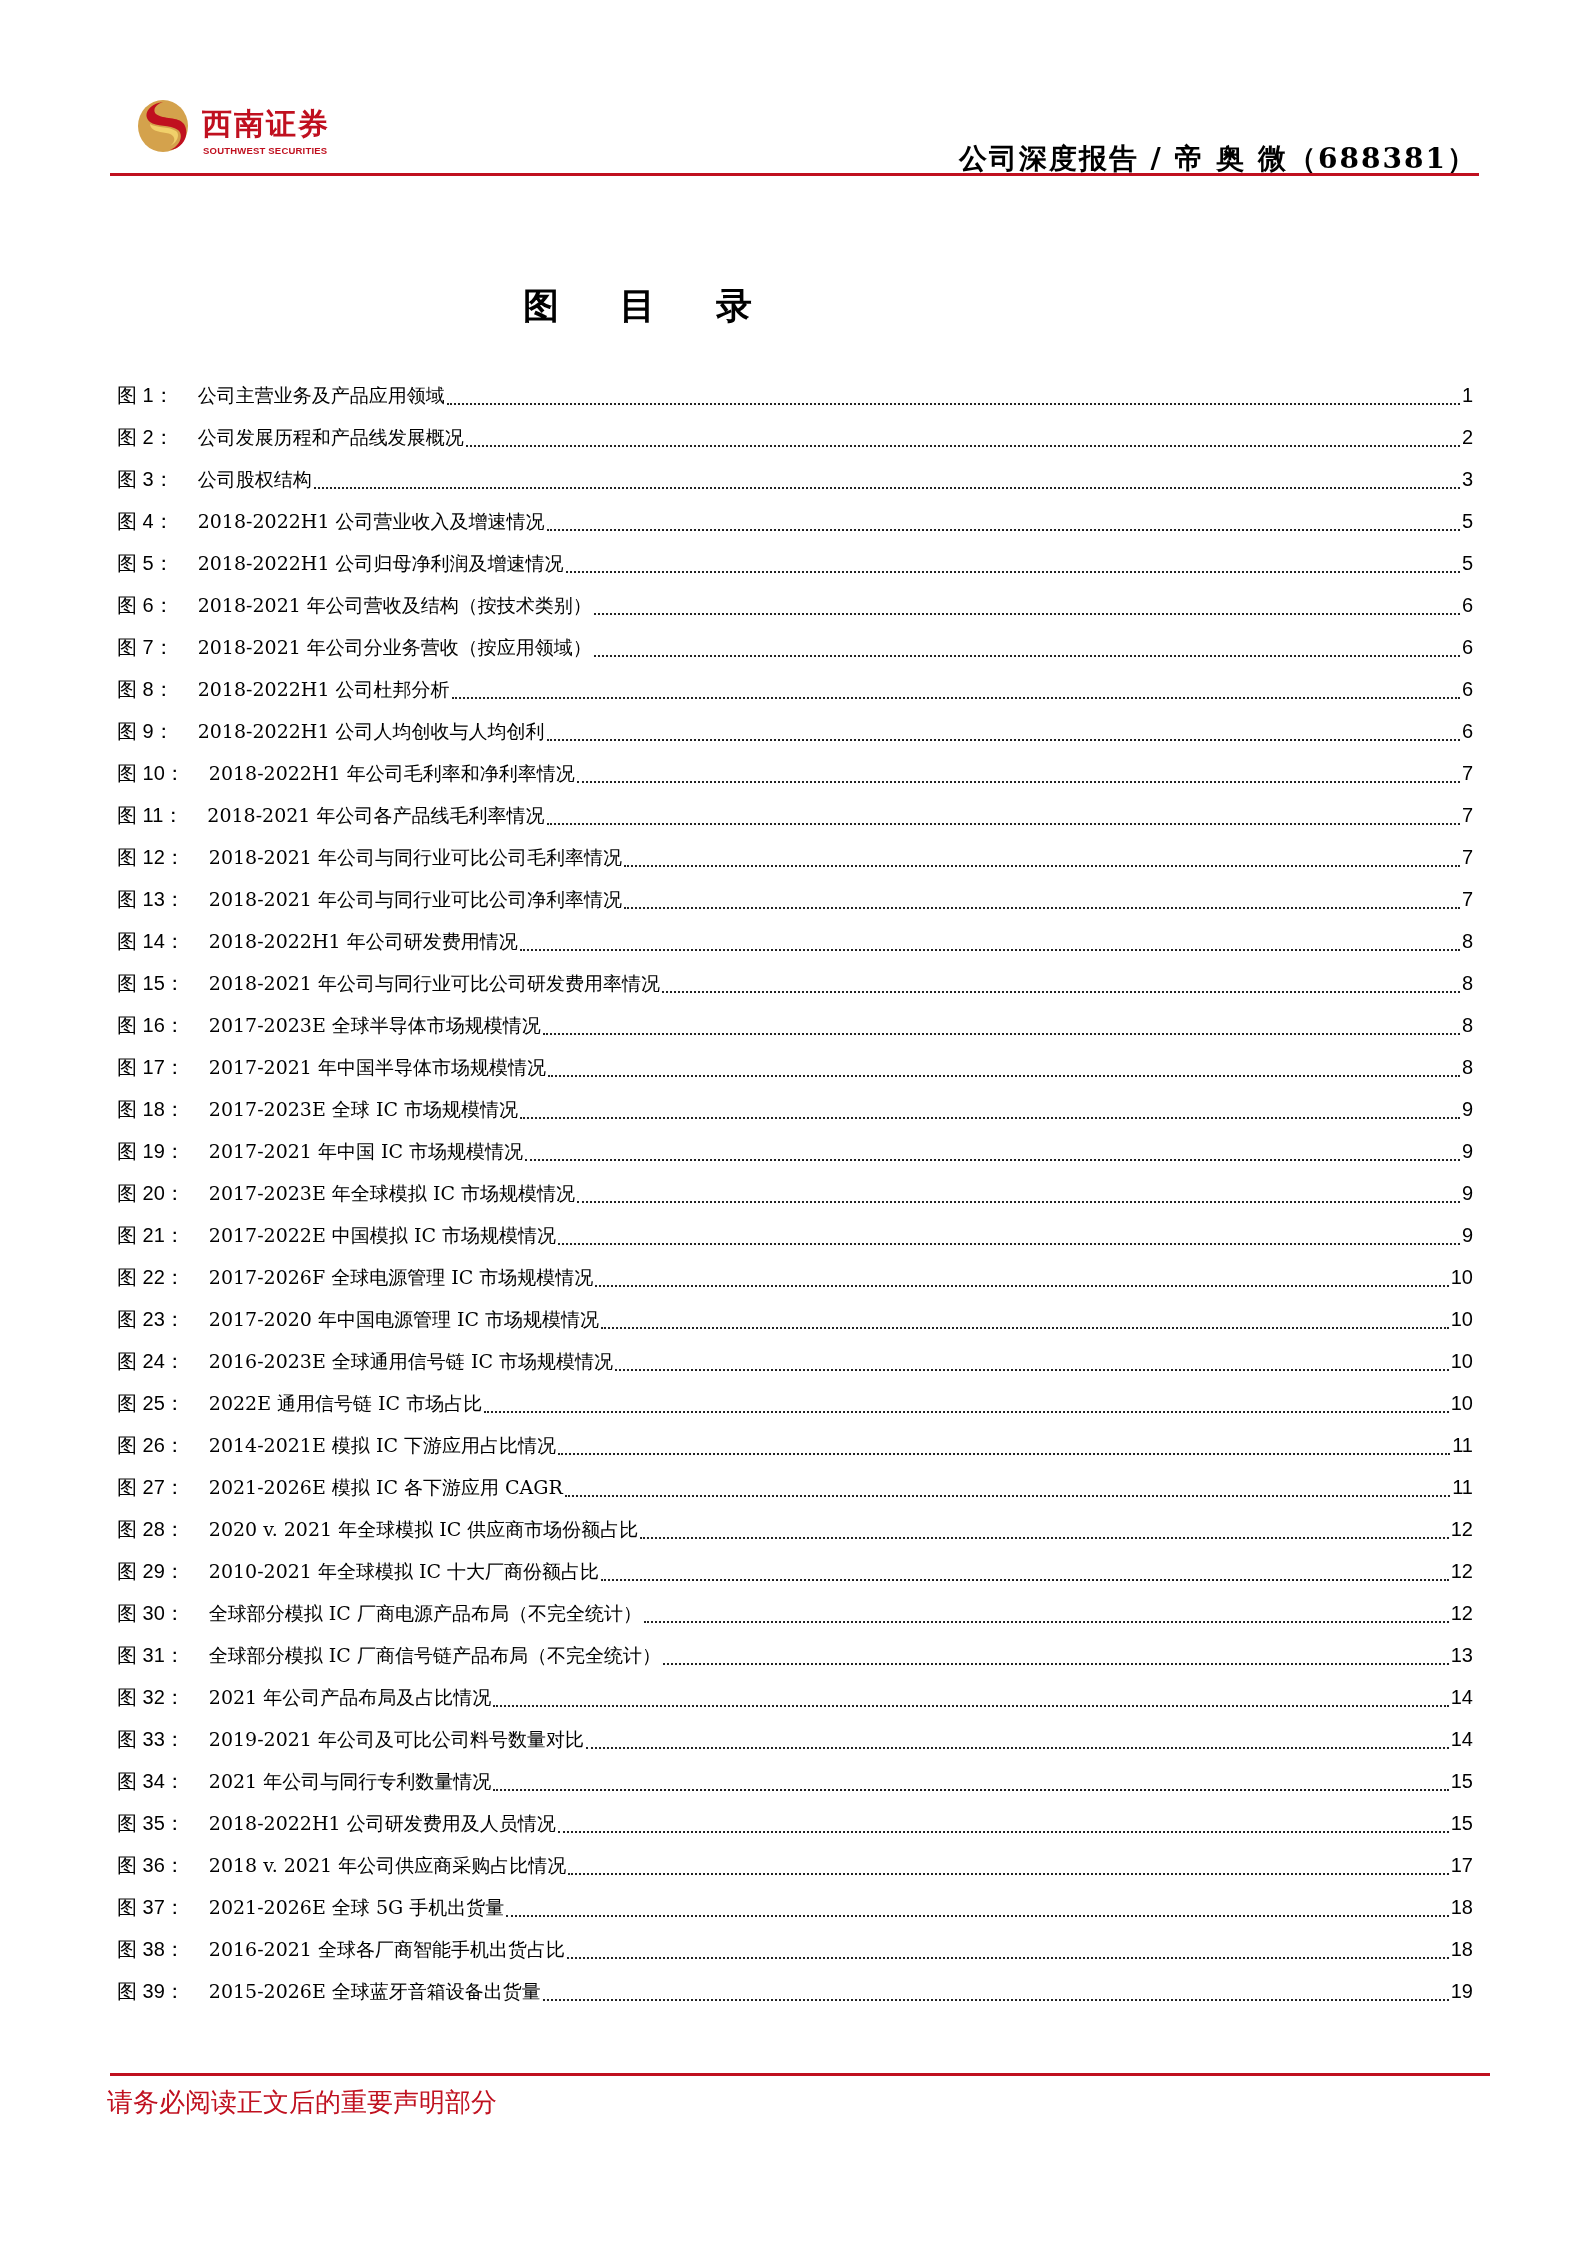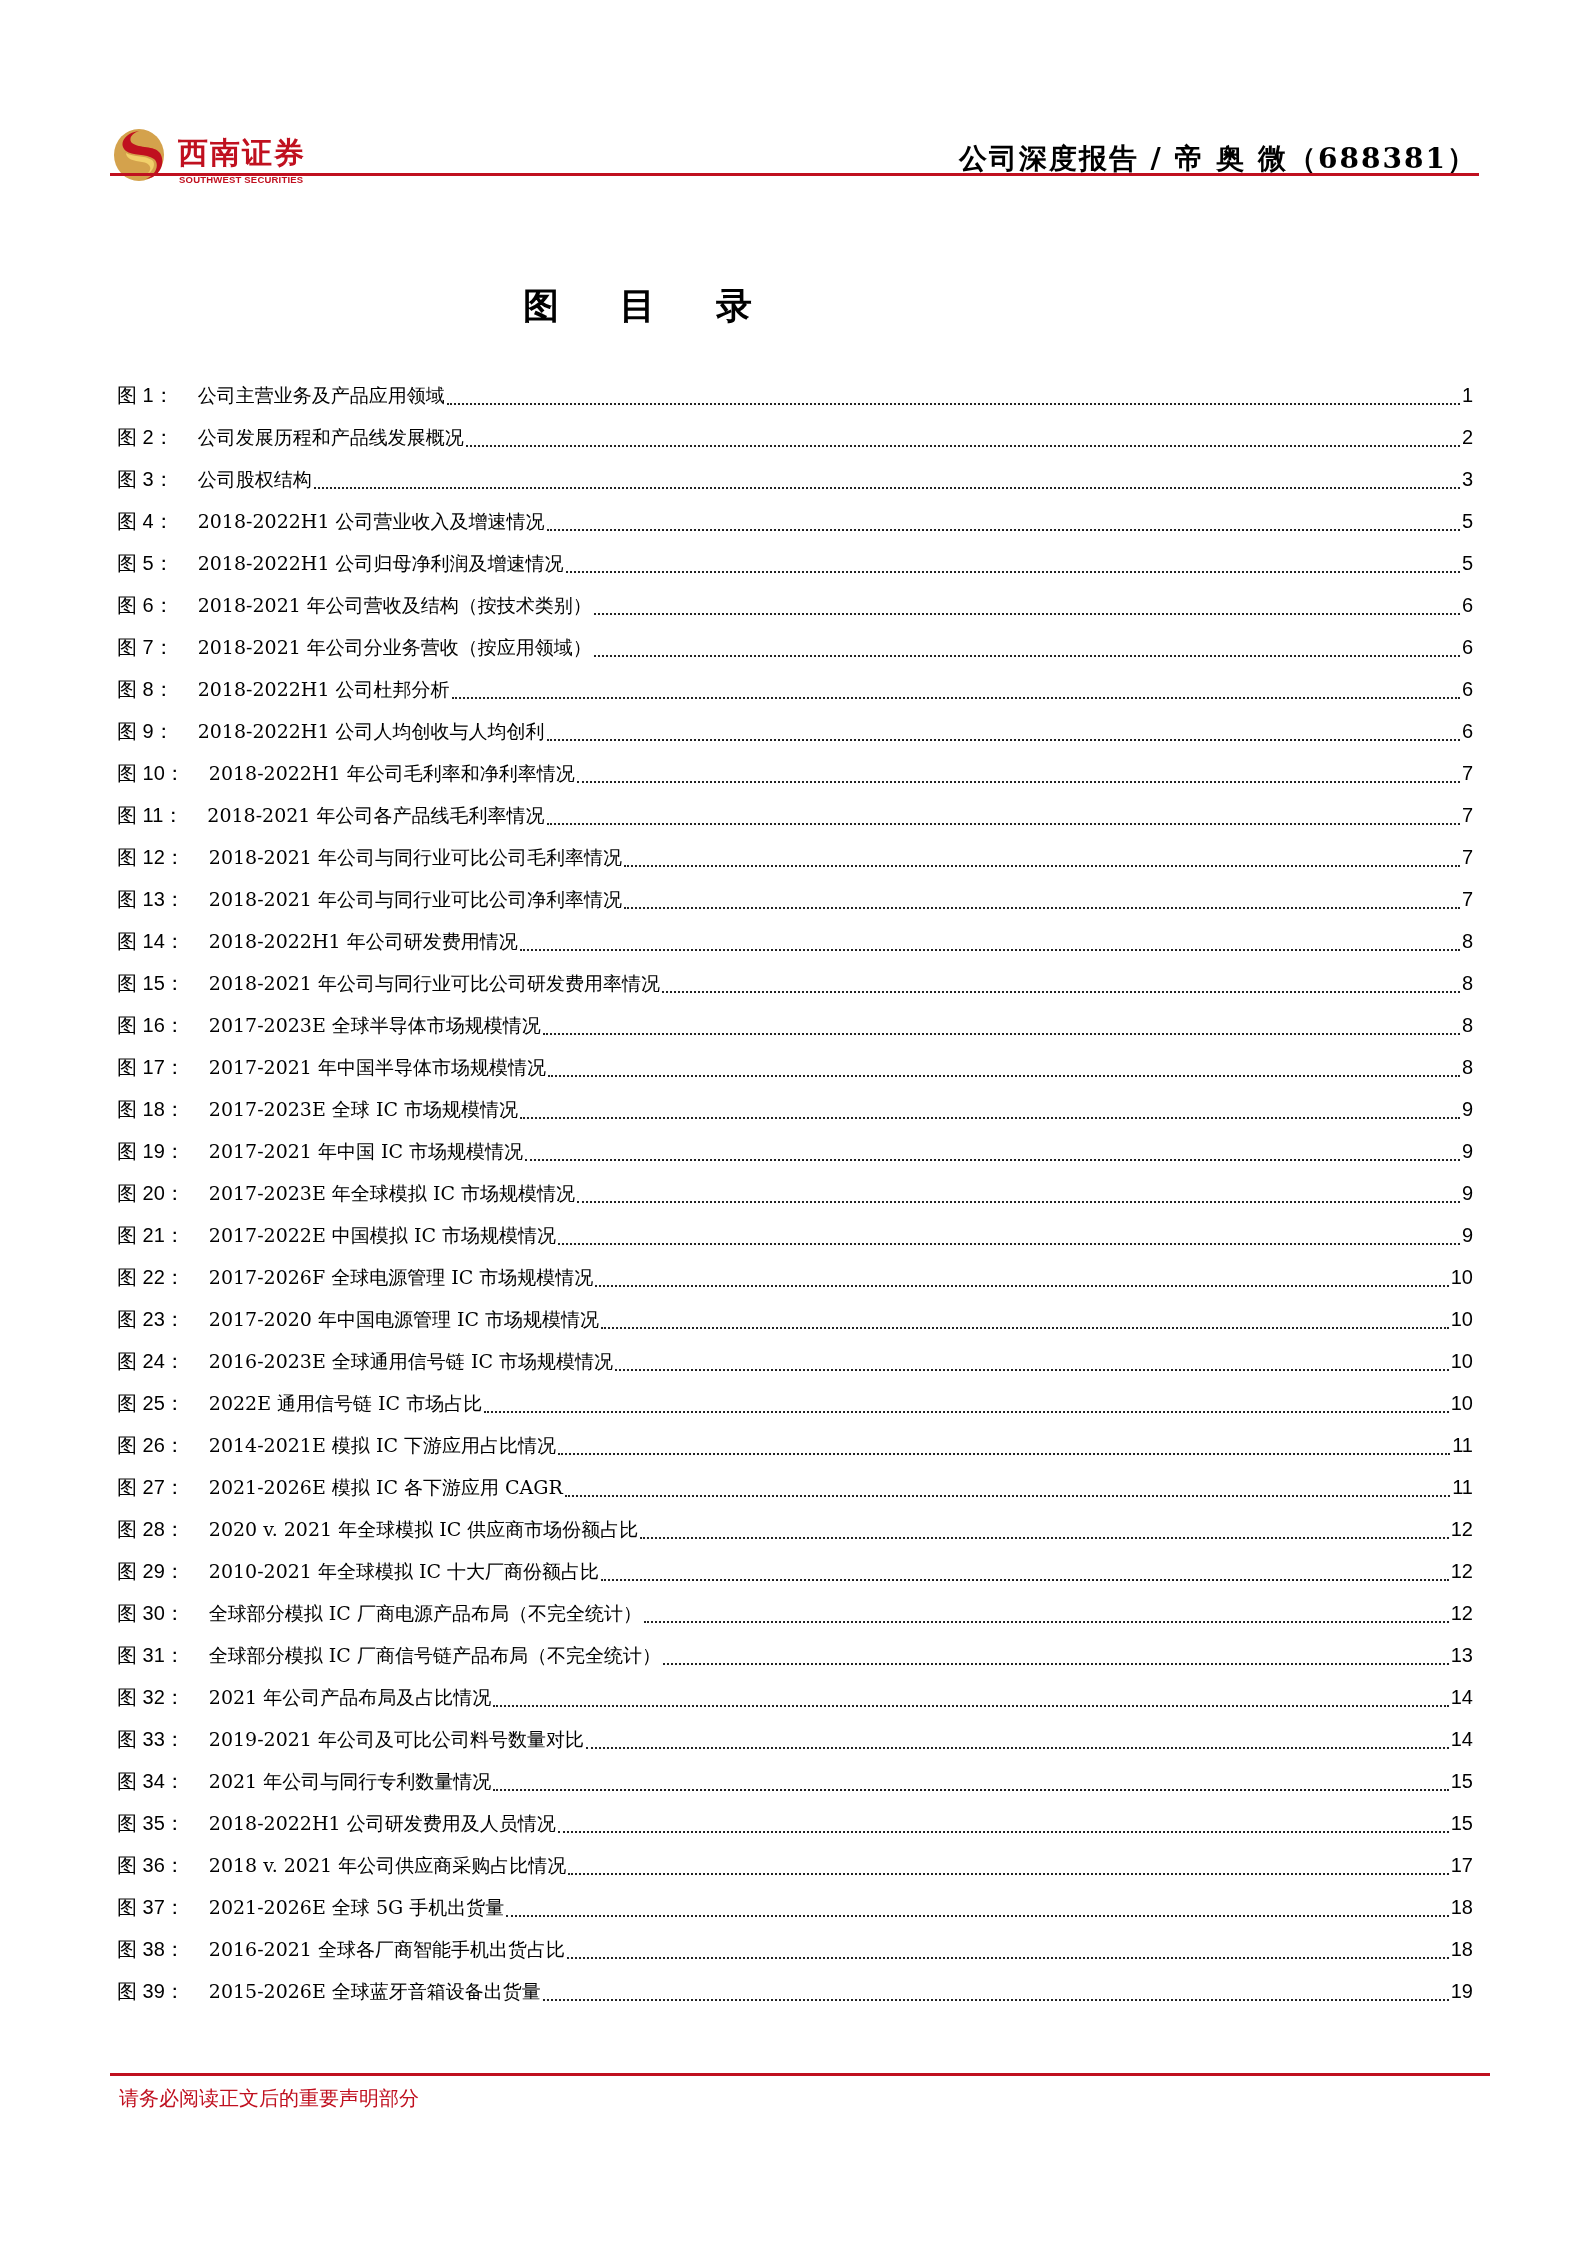--- a/index.html
+++ b/index.html
@@ -1,39 +1,39 @@
 <!DOCTYPE html>
 <html><head>
 <meta charset="utf-8">
 <style>
   html, body { margin:0; padding:0; background:#ffffff; }
   body { width:1587px; height:2245px; position:relative; overflow:hidden;
          font-family:"DejaVu Sans", sans-serif; color:#000; }
-  .logo { position:absolute; left:112px; top:98px; width:220px; height:60px;margin-top:29px; }
+  .logo { position:absolute; left:136px; top:98px; width:220px; height:60px; }
   .logo-mark { position:absolute; left:2px; top:2px; width:50px; height:52px; }
   .logo-cn { position:absolute; left:66px; top:6px; font-family:"DejaVu Serif", serif;
              font-weight:bold; font-size:30px; color:#c0101f; letter-spacing:2px; white-space:nowrap; }
   .logo-en { position:absolute; left:67px; top:47px; font-family:"Liberation Sans", sans-serif;
              font-weight:bold; font-size:9.5px; color:#c0101f; white-space:nowrap; letter-spacing:0.2px; }
   .header-title { position:absolute; right:110px; top:140px; font-family:"DejaVu Serif", serif;
              font-weight:bold; font-size:28px; letter-spacing:2px; white-space:nowrap; }
   .header-rule { position:absolute; left:110px; width:1369px; top:173px; height:3px; background:#c0101f; }
   .toc-title { position:absolute; left:0; width:1299px; top:282px; text-align:center;
              font-family:"DejaVu Serif", serif; font-weight:bold; font-size:36px; letter-spacing:24px; }
   .toc-list { position:absolute; left:117px; top:374px; width:1356px; margin:0; padding:0; list-style:none; }
   .toc-item { display:flex; align-items:center; height:42px; line-height:28px;
              font-family:"DejaVu Sans", sans-serif; font-size:20px; cursor:pointer; }
   .toc-label { white-space:nowrap; flex:0 0 auto; font-family:"Liberation Sans", "DejaVu Sans", sans-serif; }
   .toc-text { white-space:nowrap; flex:0 0 auto; font-family:"DejaVu Serif", serif; font-size:19px;margin-left:24px; }
   .toc-dots { flex:1 1 auto; overflow:hidden; white-space:nowrap; margin:0 2px;
              border-bottom:2px dotted #222; height:18px; }
   .toc-page { flex:0 0 auto; font-family:"Liberation Sans", sans-serif; font-size:20px; }
   .footer-rule { position:absolute; left:110px; width:1380px; top:2073px; height:3px; background:#c0101f; }
-  .footer-note { position:absolute; left:119px; top:2085px; font-family:"DejaVu Serif", serif;
-             font-size:20px; color:#c0101f; white-space:nowrap; }
+  .footer-note { position:absolute; left:107px; top:2085px; font-family:"DejaVu Serif", serif;
+             font-size:26px; color:#c0101f; white-space:nowrap; }
 </style>
 </head>
 <body>
 
 <div class="logo">
   <svg class="logo-mark" viewBox="0 0 50 52">
     <ellipse cx="25" cy="26" rx="25" ry="26" fill="#d4a24c"></ellipse>
     <path d="M25 2 C10 4 4 16 12 22 C18 27 32 24 40 30 C46 35 42 46 32 50 C46 48 52 34 46 24 C40 16 26 20 18 14 C14 10 18 4 25 2 Z" fill="#c0101f"></path>
     <path d="M12 24 C18 28 30 26 38 31 C42 34 40 42 32 46 C40 40 36 34 28 33 C20 32 12 30 12 24 Z" fill="#f1d06a"></path>
   </svg>

